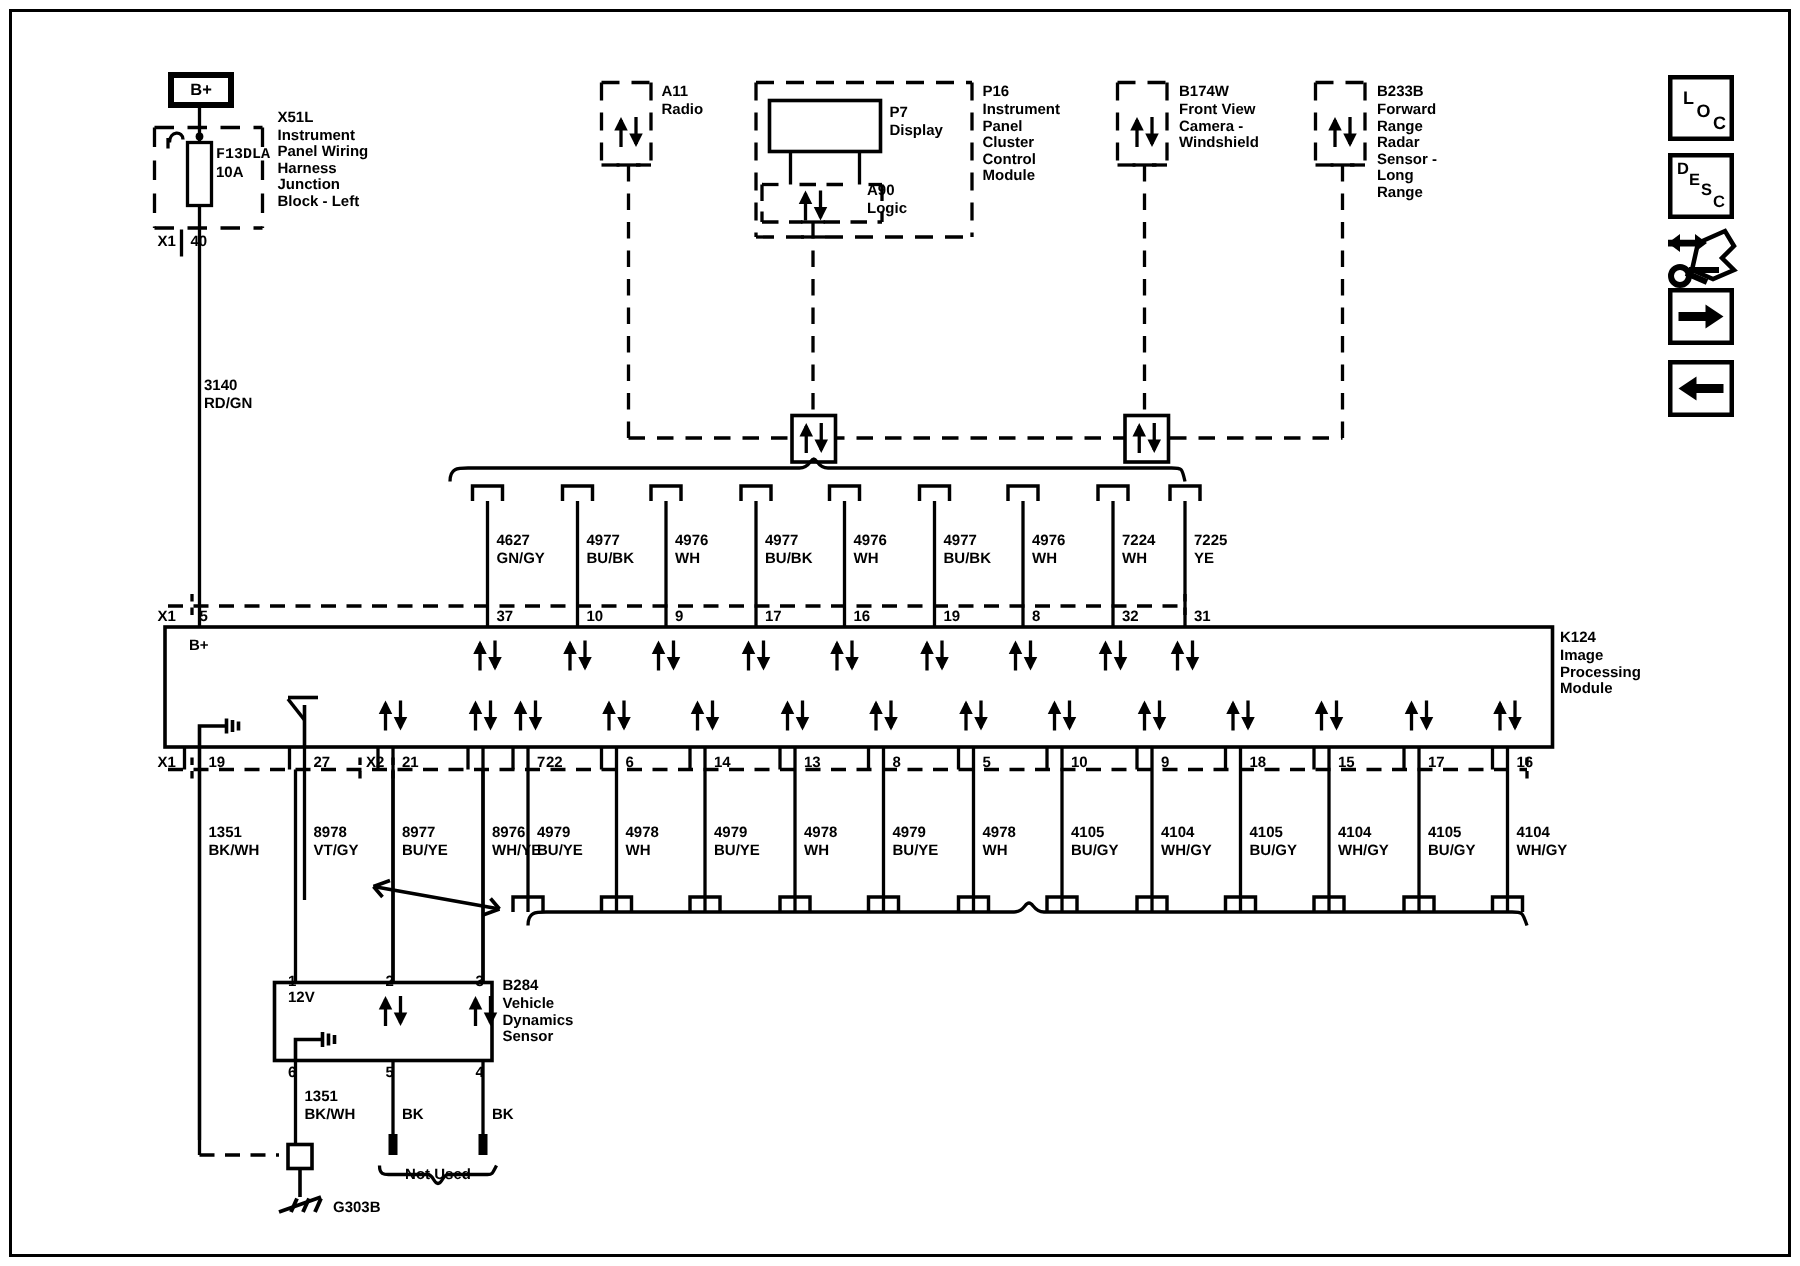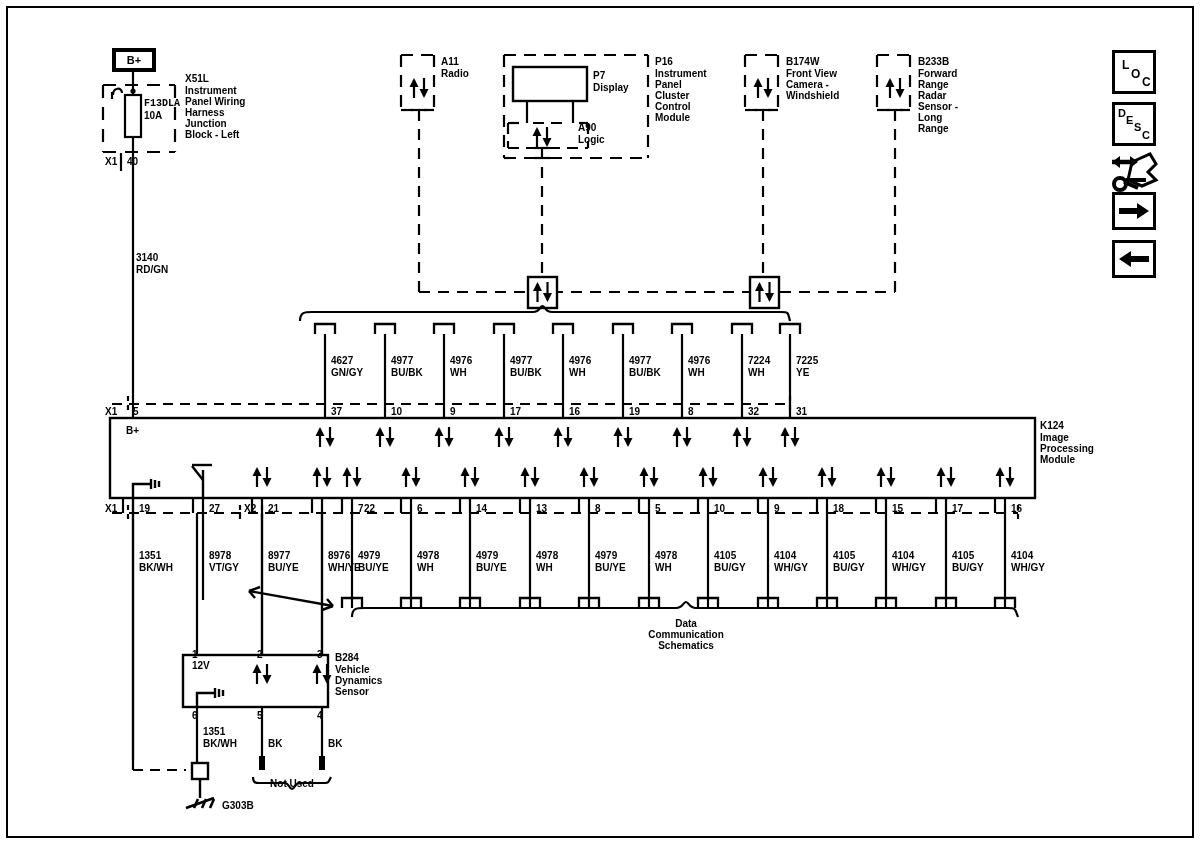--- a/index.html
+++ b/index.html
@@ -451,23 +451,20 @@
       <div class="lbl" style="left: 892px; top: 550px;">4104</div>
       <div class="lbl" style="left: 892px; top: 562px;">WH/GY</div>
       <div class="lbl" style="left: 952px; top: 503px;">17</div>
       <div class="lbl" style="left: 952px; top: 550px;">4105</div>
       <div class="lbl" style="left: 952px; top: 562px;">BU/GY</div>
       <div class="lbl" style="left: 1011px; top: 503px;">16</div>
       <div class="lbl" style="left: 1011px; top: 550px;">4104</div>
       <div class="lbl" style="left: 1011px; top: 562px;">WH/GY</div>
     </div>
 
-  <div class="lbl ctr" style="left:616px;top:618px;width:140px;">Data
-Communication
-Schematics</div>
   <div class="lbl ctr" style="left:247px;top:778px;width:90px;">Not Used</div>
 
   <div class="lbl" style="left:192px;top:649px;">1</div>
   <div class="lbl" style="left:257px;top:649px;">2</div>
   <div class="lbl" style="left:317px;top:649px;">3</div>
 
   <div class="lbl" style="left:192px;top:660px;text-align:center;">12V</div>
 
   <div class="lbl" style="left:335px;top:652px;">B284</div>
   <div class="lbl" style="left:335px;top:664px;">Vehicle

